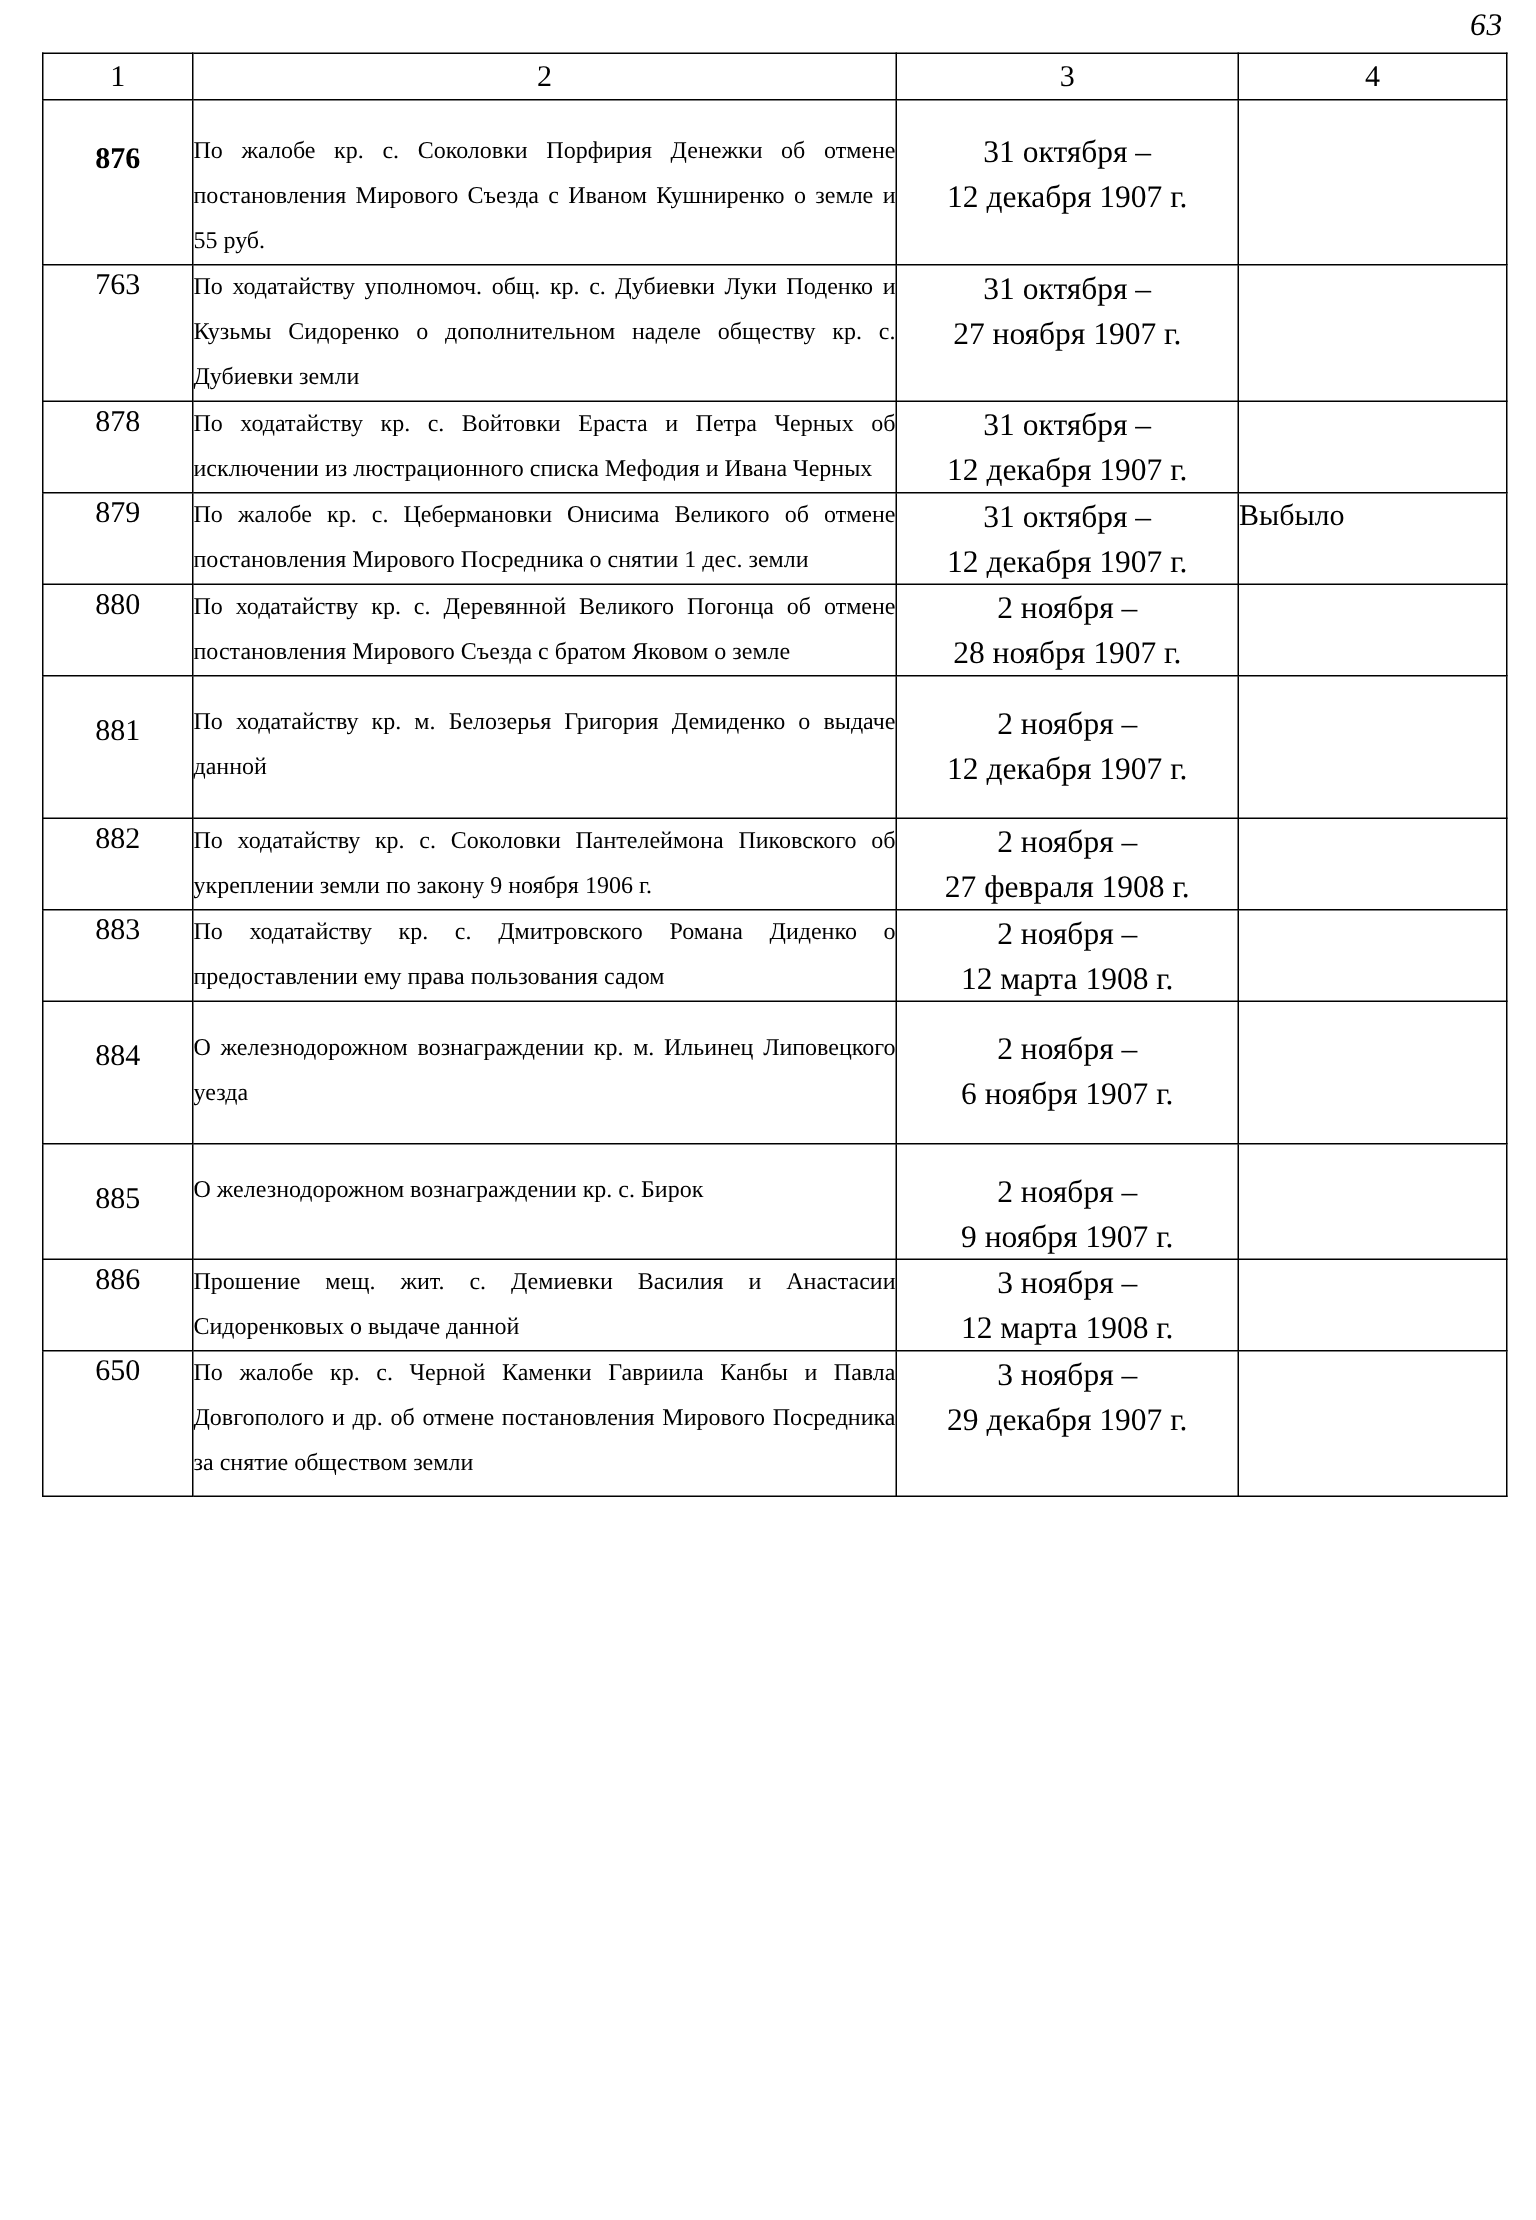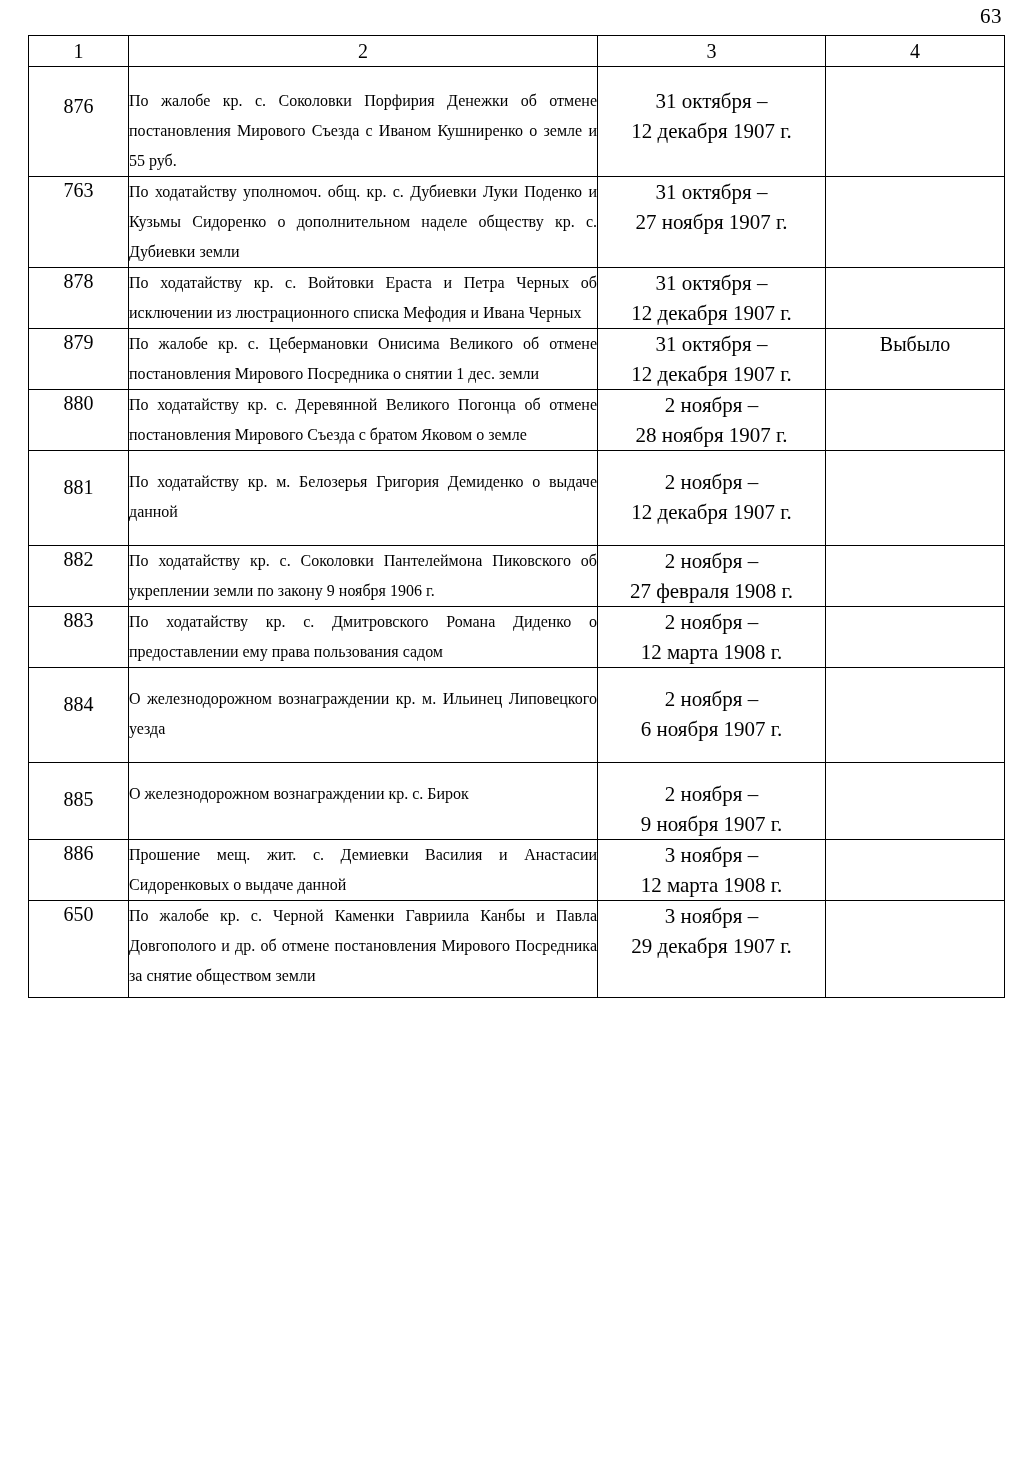--- a/index.html
+++ b/index.html
@@ -27,20 +27,21 @@
   }
 
   
   .folio {
     position: absolute;
     right: 22px;
     top: 4px;
     font-size: 21px;
     line-height: 24px;
     letter-spacing: 0.5px;
+    font-style: italic;
   }
 
   
   .register-table {
     position: absolute;
     left: 28px;
     top: 35px;
     width: 976px;
     border-collapse: collapse;
     table-layout: fixed;
@@ -87,34 +88,34 @@
     text-align: center;
     font-size: 21px;
     line-height: 30px;
     padding-top: 13px;
     padding-left: 4px;
     padding-right: 4px;
     white-space: pre-line;
   }
 
   .cell-note {
-    text-align: center;
+    text-align: left;
     font-size: 20px;
     line-height: 30px;
     vertical-align: middle;
     margin-top: 23px;
   }
 
   .cell-note.blank {
     font-size: 0;
   }
 
   
   tr[data-row-index="0"] .cell-body { padding-top: 19px; }
-  tr[data-row-index="0"] .cell-num  { padding-top: 26px; }
+  tr[data-row-index="0"] .cell-num  { padding-top: 26px; font-weight: bold; }
   tr[data-row-index="0"] .cell-dates { padding-top: 19px; }
 
   tr[data-row-index="5"] .cell-body,
   tr[data-row-index="8"] .cell-body,
   tr[data-row-index="9"] .cell-body { padding-top: 16px; padding-bottom: 18px; }
   tr[data-row-index="5"] .cell-num,
   tr[data-row-index="8"] .cell-num,
   tr[data-row-index="9"] .cell-num  { padding-top: 23px; }
   tr[data-row-index="5"] .cell-dates,
   tr[data-row-index="8"] .cell-dates,

